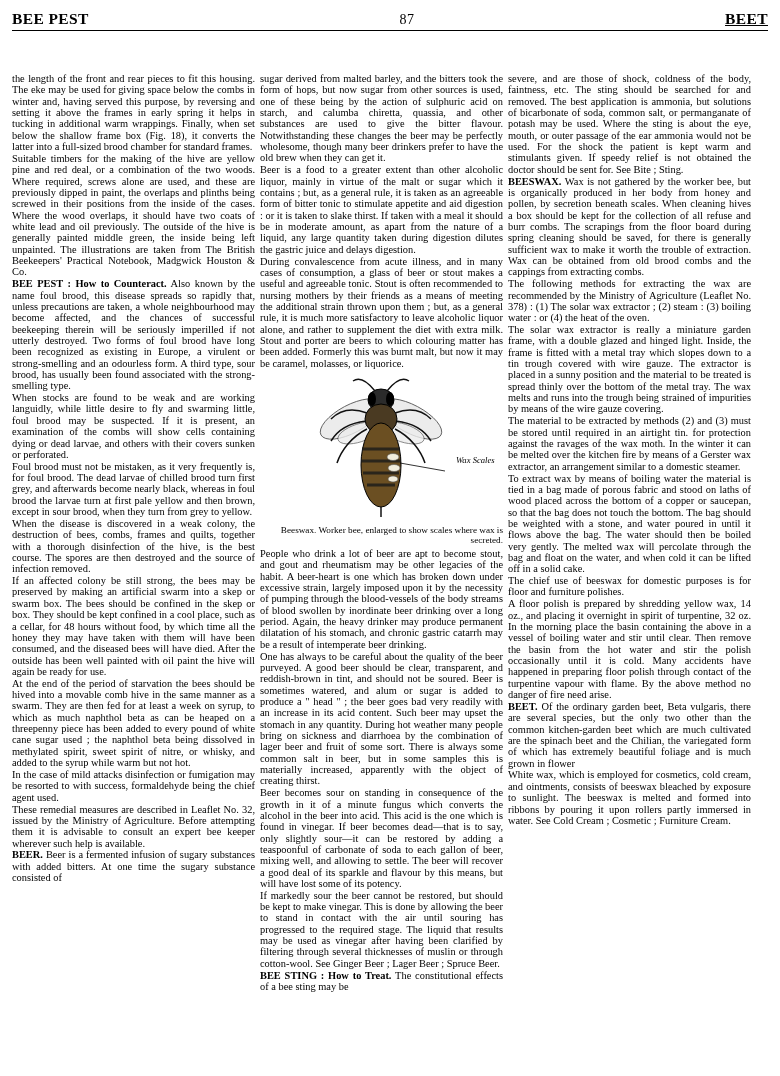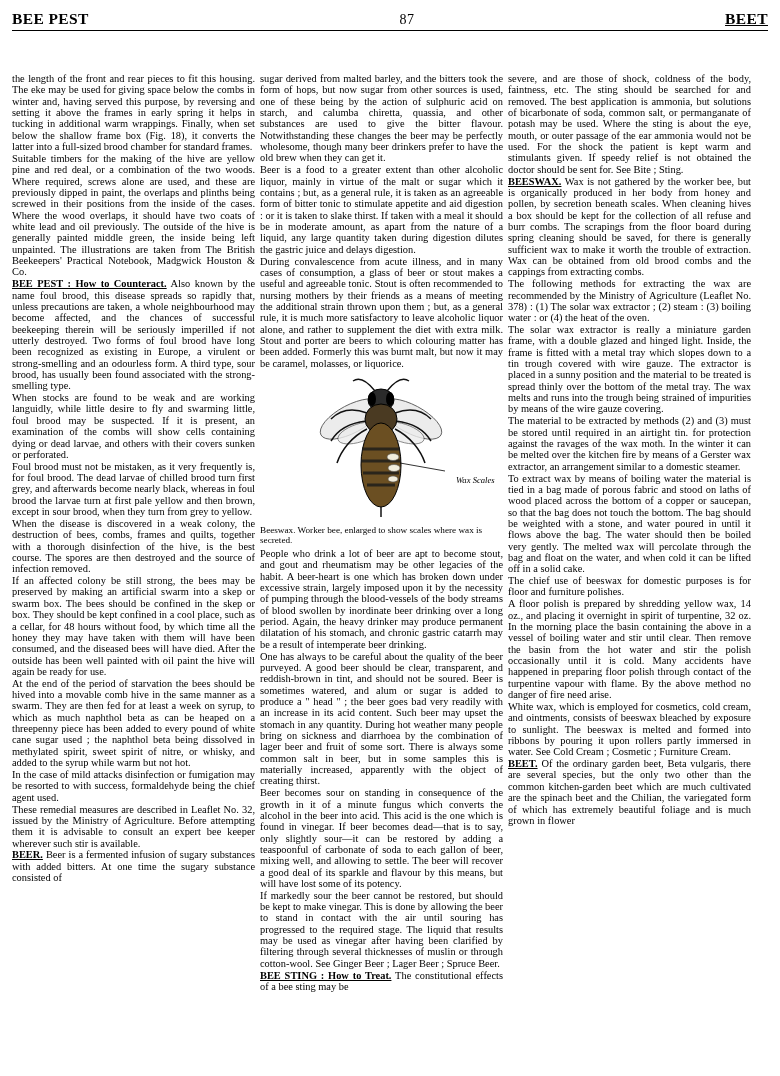--- a/index.html
+++ b/index.html
@@ -56,47 +56,46 @@
     text-justify: inter-word;
     hyphens: auto;
     -webkit-hyphens: auto;
   }
   .col p {
     margin: 0 0 0.5px 0;
     text-indent: 0;
   }
   .entry-head {
     font-weight: bold;
-    text-decoration: underline;
   }
 
   .figure {
     width: 100%;
     margin: 3px 0 2px 0;
     text-align: center;
     position: relative;
   }
   .bee-wrap {
     position: relative;
     width: 243px;
     height: 152px;
     margin: 0 auto;
   }
   .bee-svg { display: block; margin: 0 auto; }
   .fig-caption {
     font-size: 9.2px;
     line-height: 10px;
-    text-align: left;
+    text-align: right;
     margin-top: 1px;
     margin-bottom: 3px;
   }
   .wax-label {
     position: absolute;
     right: 1px;
-    top: 104px;
+    top: 84px;
     font-size: 8.6px;
     font-style: italic;
     line-height: 9px;
     text-align: left;
     width: 46px;
   }
 </style>
 </head>
 <body>
 
@@ -117,21 +116,21 @@
       <p>
         <span class="entry-head">BEE PEST : How to Counteract.</span>
         <span>Also known by the name foul brood, this disease spreads so rapidly that, unless precautions are taken, a whole neighbourhood may become affected, and the chances of successful beekeeping therein will be seriously imperilled if not utterly destroyed. Two forms of foul brood have long been recognized as existing in Europe, a virulent or strong-smelling and an odourless form. A third type, sour brood, has usually been found associated with the strong-smelling type.</span>
       </p>
       <p>When stocks are found to be weak and are working languidly, while little desire to fly and swarming little, foul brood may be suspected. If it is present, an examination of the combs will show cells containing dying or dead larvae, and others with their covers sunken or perforated.</p>
       <p>Foul brood must not be mistaken, as it very frequently is, for foul brood. The dead larvae of chilled brood turn first grey, and afterwards become nearly black, whereas in foul brood the larvae turn at first pale yellow and then brown, except in sour brood, when they turn from grey to yellow.</p>
       <p>When the disease is discovered in a weak colony, the destruction of bees, combs, frames and quilts, together with a thorough disinfection of the hive, is the best course. The spores are then destroyed and the source of infection removed.</p>
       <p>If an affected colony be still strong, the bees may be preserved by making an artificial swarm into a skep or swarm box. The bees should be confined in the skep or box. They should be kept confined in a cool place, such as a cellar, for 48 hours without food, by which time all the honey they may have taken with them will have been consumed, and the diseased bees will have died. After the outside has been well painted with oil paint the hive will again be ready for use.</p>
       <p>At the end of the period of starvation the bees should be hived into a movable comb hive in the same manner as a swarm. They are then fed for at least a week on syrup, to which as much naphthol beta as can be heaped on a threepenny piece has been added to every pound of white cane sugar used ; the naphthol beta being dissolved in methylated spirit, sweet spirit of nitre, or whisky, and added to the syrup while warm but not hot.</p>
       <p>In the case of mild attacks disinfection or fumigation may be resorted to with success, formaldehyde being the chief agent used.</p>
-      <p>These remedial measures are described in Leaflet No. 32, issued by the Ministry of Agriculture. Before attempting them it is advisable to consult an expert bee keeper wherever such stir is available.</p>
+      <p>These remedial measures are described in Leaflet No. 32, issued by the Ministry of Agriculture. Before attempting them it is advisable to consult an expert bee keeper wherever such help is available.</p>
 
       <p>
         <span class="entry-head">BEER.</span>
         <span>Beer is a fermented infusion of sugary substances with added bitters. At one time the sugary substance consisted of</span>
       </p>
     </div>
 
     <div class="col">
       <p>sugar derived from malted barley, and the bitters took the form of hops, but now sugar from other sources is used, one of these being by the action of sulphuric acid on starch, and calumba chiretta, quassia, and other substances are used to give the bitter flavour. Notwithstanding these changes the beer may be perfectly wholesome, though many beer drinkers prefer to have the old brew when they can get it.</p>
       <p>Beer is a food to a greater extent than other alcoholic liquor, mainly in virtue of the malt or sugar which it contains ; but, as a general rule, it is taken as an agreeable form of bitter tonic to stimulate appetite and aid digestion : or it is taken to slake thirst. If taken with a meal it should be in moderate amount, as apart from the nature of a liquid, any large quantity taken during digestion dilutes the gastric juice and delays digestion.</p>
@@ -201,22 +200,22 @@
       <p>
         <span class="entry-head">BEESWAX.</span>
         <span>Wax is not gathered by the worker bee, but is organically produced in her body from honey and pollen, by secretion beneath scales. When cleaning hives a box should be kept for the collection of all refuse and burr combs. The scrapings from the floor board during spring cleaning should be saved, for there is generally sufficient wax to make it worth the trouble of extraction. Wax can be obtained from old brood combs and the cappings from extracting combs.</span>
       </p>
       <p>The following methods for extracting the wax are recommended by the Ministry of Agriculture (Leaflet No. 378) : (1) The solar wax extractor ; (2) steam : (3) boiling water : or (4) the heat of the oven.</p>
       <p>The solar wax extractor is really a miniature garden frame, with a double glazed and hinged light. Inside, the frame is fitted with a metal tray which slopes down to a tin trough covered with wire gauze. The extractor is placed in a sunny position and the material to be treated is spread thinly over the bottom of the metal tray. The wax melts and runs into the trough being strained of impurities by means of the wire gauze covering.</p>
       <p>The material to be extracted by methods (2) and (3) must be stored until required in an airtight tin. for protection against the ravages of the wax moth. In the winter it can be melted over the kitchen fire by means of a Gerster wax extractor, an arrangement similar to a domestic steamer.</p>
       <p>To extract wax by means of boiling water the material is tied in a bag made of porous fabric and stood on laths of wood placed across the bottom of a copper or saucepan, so that the bag does not touch the bottom. The bag should be weighted with a stone, and water poured in until it flows above the bag. The water should then be boiled very gently. The melted wax will percolate through the bag and float on the water, and when cold it can be lifted off in a solid cake.</p>
       <p>The chief use of beeswax for domestic purposes is for floor and furniture polishes.</p>
       <p>A floor polish is prepared by shredding yellow wax, 14 oz., and placing it overnight in spirit of turpentine, 32 oz. In the morning place the basin containing the above in a vessel of boiling water and stir until clear. Then remove the basin from the hot water and stir the polish occasionally until it is cold. Many accidents have happened in preparing floor polish through contact of the turpentine vapour with flame. By the above method no danger of fire need arise.</p>
-      <p>White wax, which is employed for cosmetics, cold cream, and ointments, consists of beeswax bleached by exposure to sunlight. The beeswax is melted and formed into ribbons by pouring it upon rollers partly immersed in water. See Cold Cream ; Cosmetic ; Furniture Cream.</p>
-
       <p>
         <span class="entry-head">BEET.</span>
         <span>Of the ordinary garden beet, Beta vulgaris, there are several species, but the only two other than the common kitchen-garden beet which are much cultivated are the spinach beet and the Chilian, the variegated form of which has extremely beautiful foliage and is much grown in flower</span>
       </p>
+
+      <p>White wax, which is employed for cosmetics, cold cream, and ointments, consists of beeswax bleached by exposure to sunlight. The beeswax is melted and formed into ribbons by pouring it upon rollers partly immersed in water. See Cold Cream ; Cosmetic ; Furniture Cream.</p>
     </div>
 
   </div>
 </div>
 
 </body></html>

